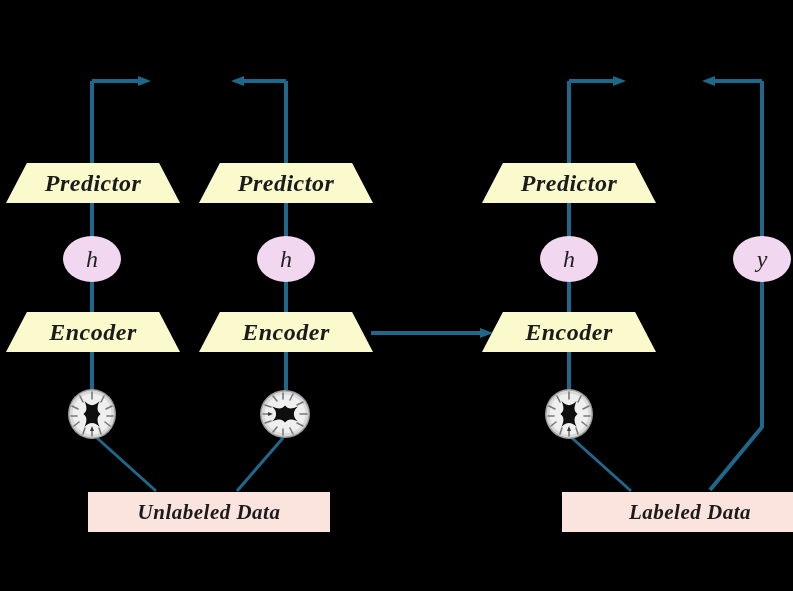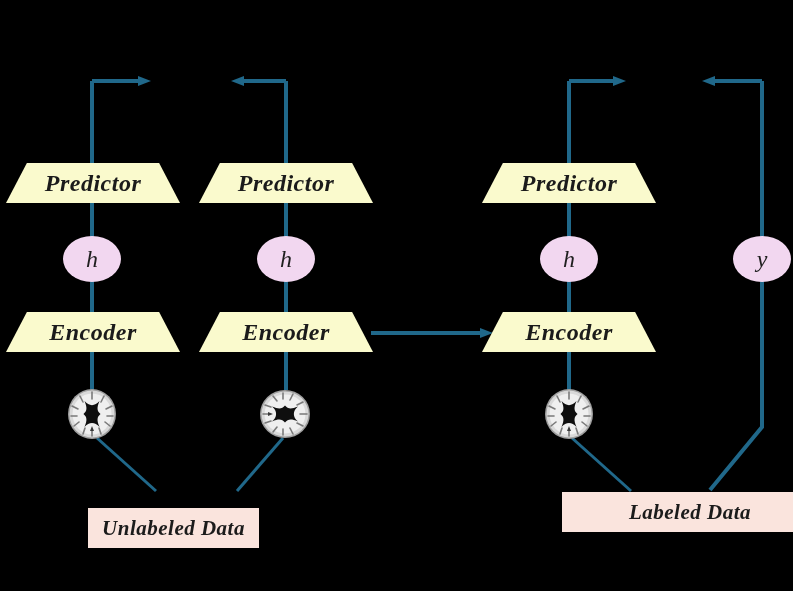--- a/index.html
+++ b/index.html
@@ -112,21 +112,21 @@
     <span class="lbl">Encoder</span>
   </div>
 
   <svg class="brain" style="left:66px;top:388px;" viewBox="0 0 52 52">
     <use href="#brain-sym"></use>
   </svg>
   <svg class="brain" style="left:259px;top:388px;" viewBox="0 0 52 52">
     <use href="#brain-sym" transform="rotate(90 26 26)"></use>
   </svg>
 
-  <div class="node databox" style="left:88px;top:508px;width:171px;">
+  <div class="node databox" style="left:88px;top:492px;width:242px;">
     <span class="lbl">Unlabeled Data</span>
   </div>
 
   <div class="node trapezoid" style="left:482px;top:163px;">
     <span class="lbl">Predictor</span>
   </div>
   <div class="node state" style="left:540px;top:236px;">
     <span class="lbl">h</span>
   </div>
   <div class="node state" style="left:733px;top:236px;">

